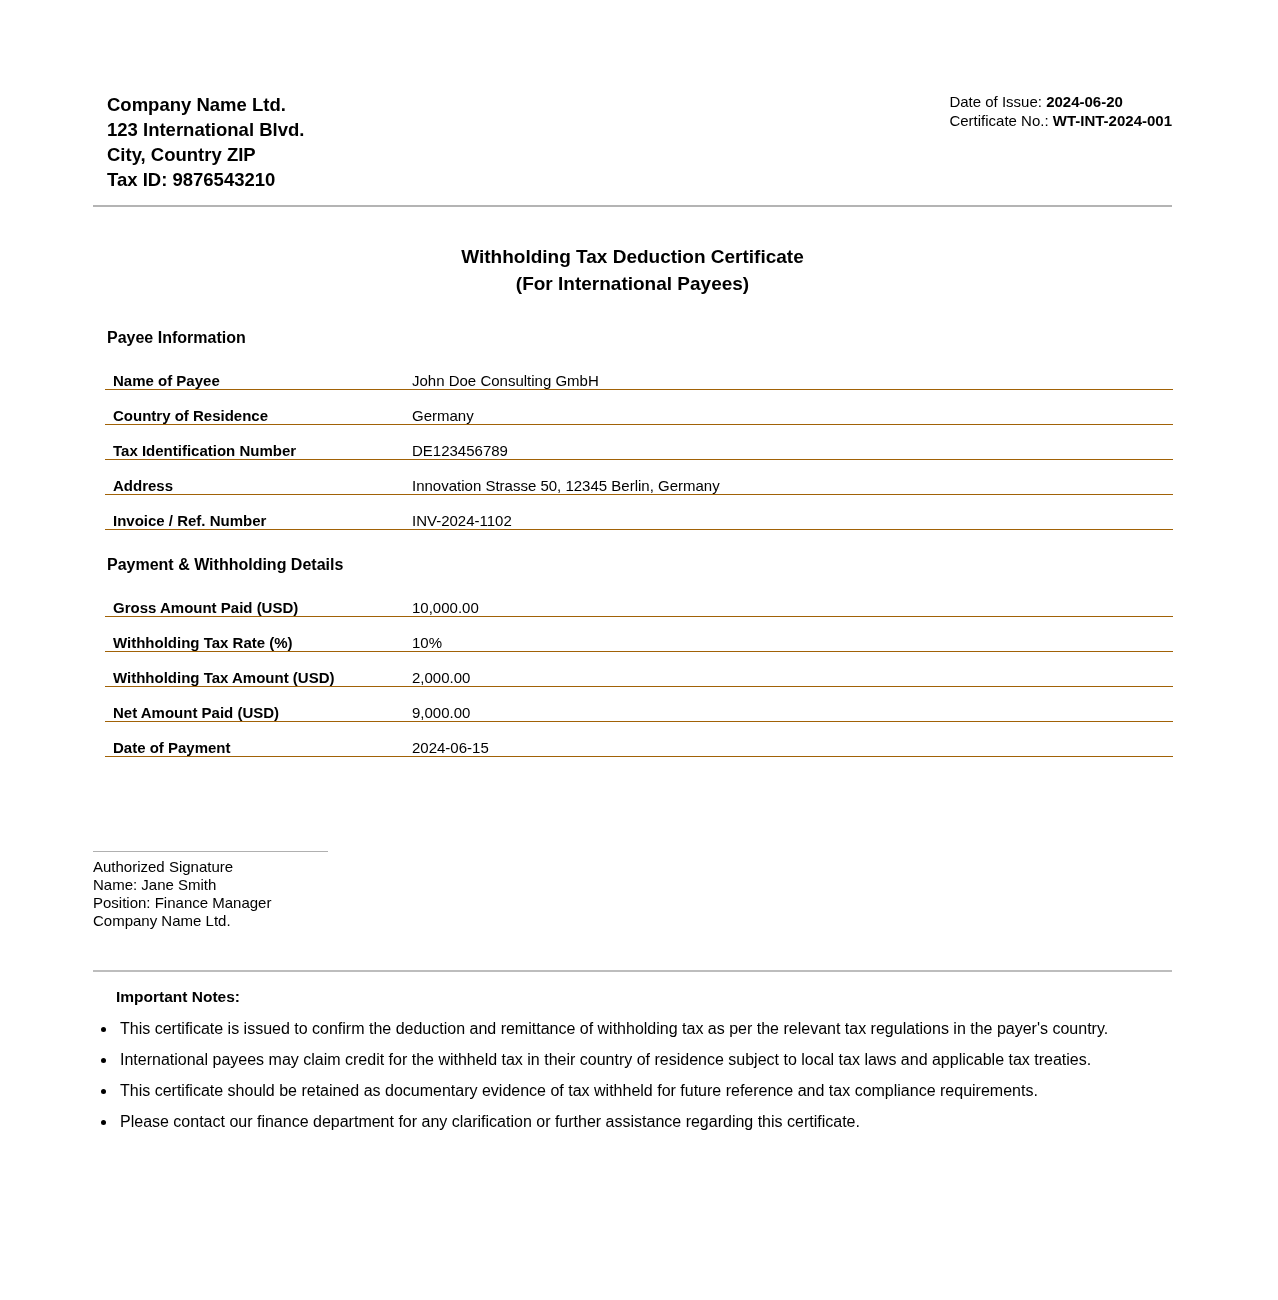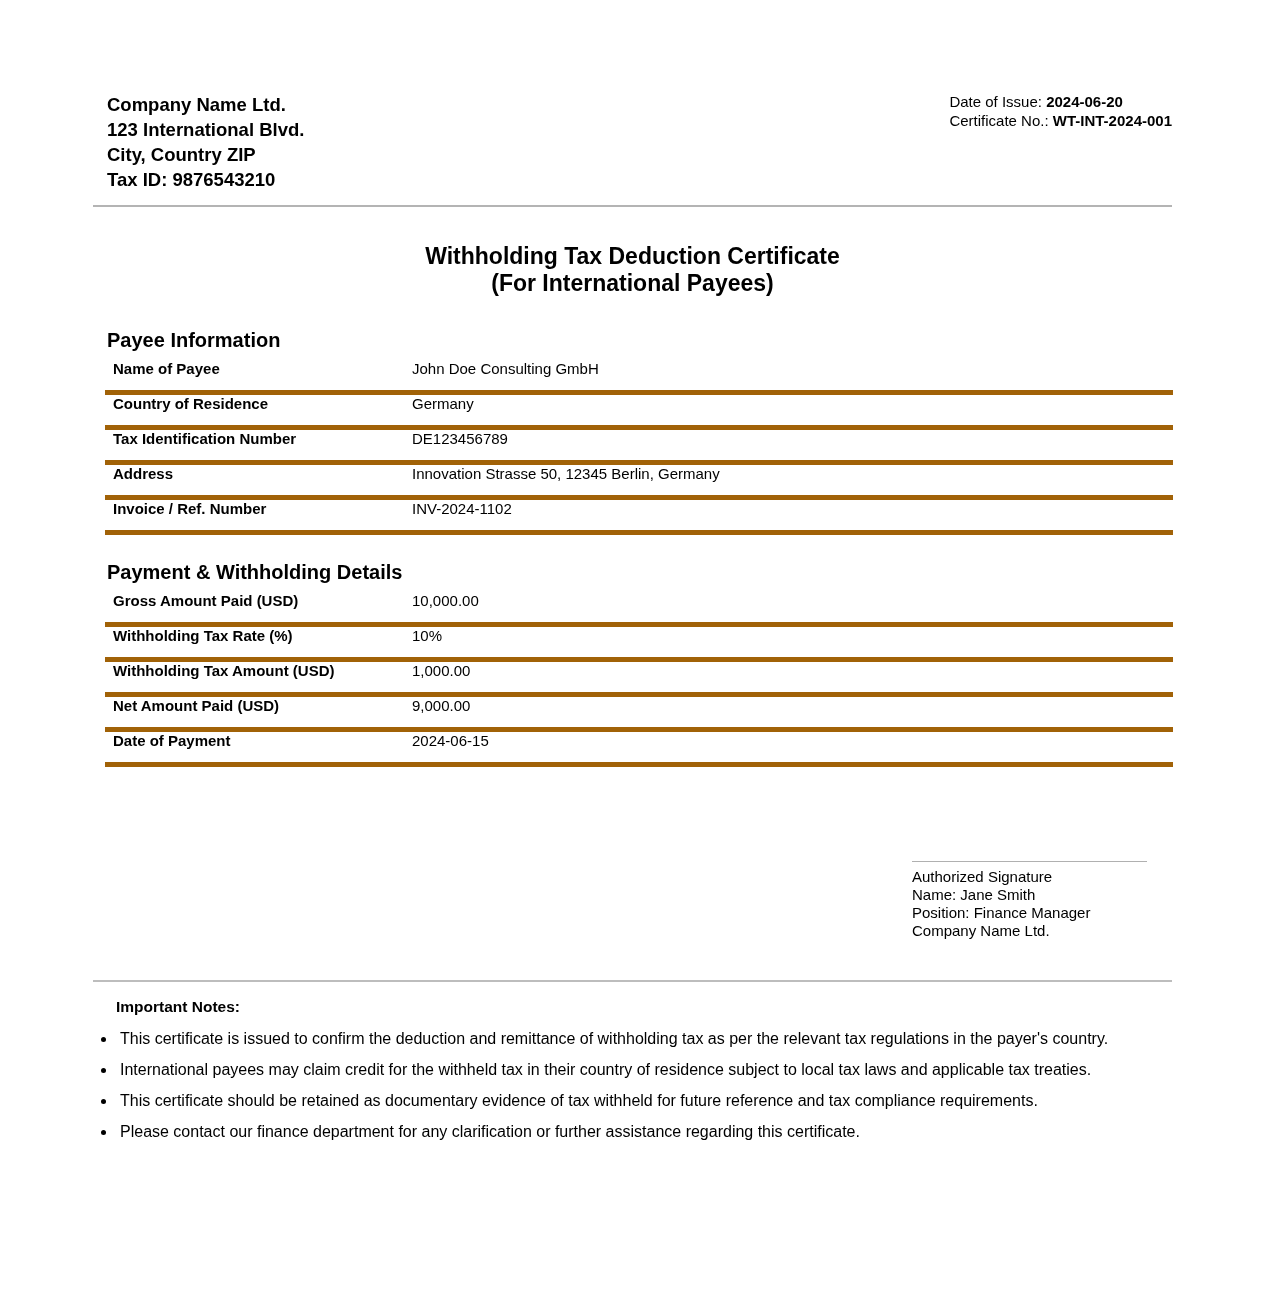--- a/index.html
+++ b/index.html
@@ -44,59 +44,58 @@
   .header-rule {
     border: none;
     border-top: 2px solid #b4b4b4;
     margin-top: 13px;
   }
 
   
   .doc-title {
     margin-top: 36px;
     text-align: center;
-    font-size: 23px;
+    font-size: 19px;
     font-weight: bold;
     line-height: 27px;
   }
 
   
   .section-heading {
-    font-size: 20px;
+    font-size: 16px;
     font-weight: bold;
     padding-left: 14px;
   }
   .payee-heading { margin-top: 32px; }
   .payment-heading { margin-top: 26px; }
 
   .info-table {
     margin-left: 12px;  
     margin-top: 8px;
     width: 1068px;
   }
   .info-row {
     display: flex;
-    align-items: flex-start;
+    align-items: flex-end;
     height: 35px;
-    border-bottom: 5px solid #a16207;
+    border-bottom: 1px solid #a16207;
   }
   .cell-label {
     width: 307px;
     padding-left: 8px;
     font-size: 15px;
     font-weight: bold;
     flex-shrink: 0;
   }
   .cell-value {
     font-size: 15px;
   }
 
   
   .signature-block {
-    margin-left: 819px; 
     margin-top: 94px;
     width: 235px;
     border-top: 1px solid #b0b0b0;
     padding-top: 6px;
     font-size: 15px;
     line-height: 18px;
     white-space: nowrap;
   }
 
   
@@ -177,21 +176,21 @@
       <div class="info-row">
         <div class="cell-label">Gross Amount Paid (USD)</div>
         <div class="cell-value">10,000.00</div>
       </div>
       <div class="info-row">
         <div class="cell-label">Withholding Tax Rate (%)</div>
         <div class="cell-value">10%</div>
       </div>
       <div class="info-row">
         <div class="cell-label">Withholding Tax Amount (USD)</div>
-        <div class="cell-value">1,000.00</div>
+        <div class="cell-value">2,000.00</div>
       </div>
       <div class="info-row">
         <div class="cell-label">Net Amount Paid (USD)</div>
         <div class="cell-value">9,000.00</div>
       </div>
       <div class="info-row">
         <div class="cell-label">Date of Payment</div>
         <div class="cell-value">2024-06-15</div>
       </div>
     </div>

